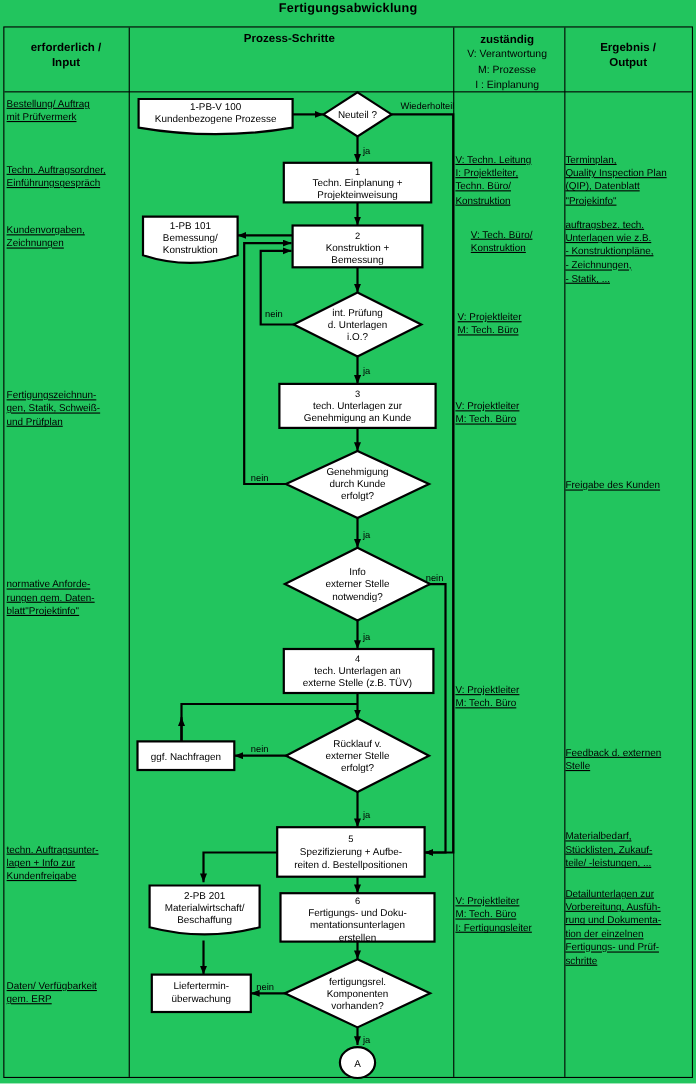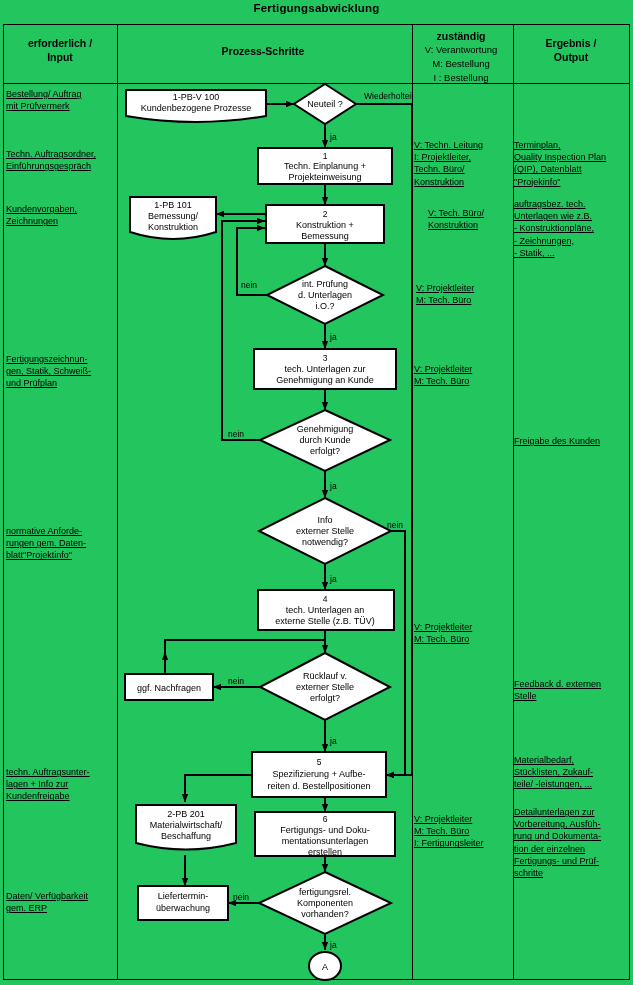--- a/index.html
+++ b/index.html
@@ -37,29 +37,29 @@
     <div class="vline" style="left:408px;"></div>
     <div class="vline" style="left:509px;"></div>
     <div class="hline" style="top:58px;"></div>
   </div>
 
   <div class="hdr" style="left:5px;top:36px;width:110px;">
     <div class="b" style="white-space:pre-line;">erforderlich /
 Input</div>
   </div>
 
-  <div class="hdr" style="left:118px;top:44px;width:290px;">
+  <div class="hdr" style="left:118px;top:28px;width:290px;">
     <div class="b">Prozess-Schritte</div>
   </div>
 
   <div class="hdr" style="left:412px;top:29px;width:98px;">
     <div class="b">zuständig</div>
     <div class="s">V: Verantwortung</div>
-    <div class="s">M: Bestellung</div>
-    <div class="s">I : Bestellung</div>
+    <div class="s">M: Prozesse</div>
+    <div class="s">I : Einplanung</div>
   </div>
 
   <div class="hdr" style="left:513px;top:36px;width:116px;">
     <div class="b" style="white-space:pre-line;">Ergebnis /
 Output</div>
   </div>
 
   <div class="colnote" style="left:6px;top:88px;width:108px;">Bestellung/ Auftrag
 mit Prüfvermerk</div>
   <div class="colnote" style="left:6px;top:148px;width:110px;">Techn. Auftragsordner,

